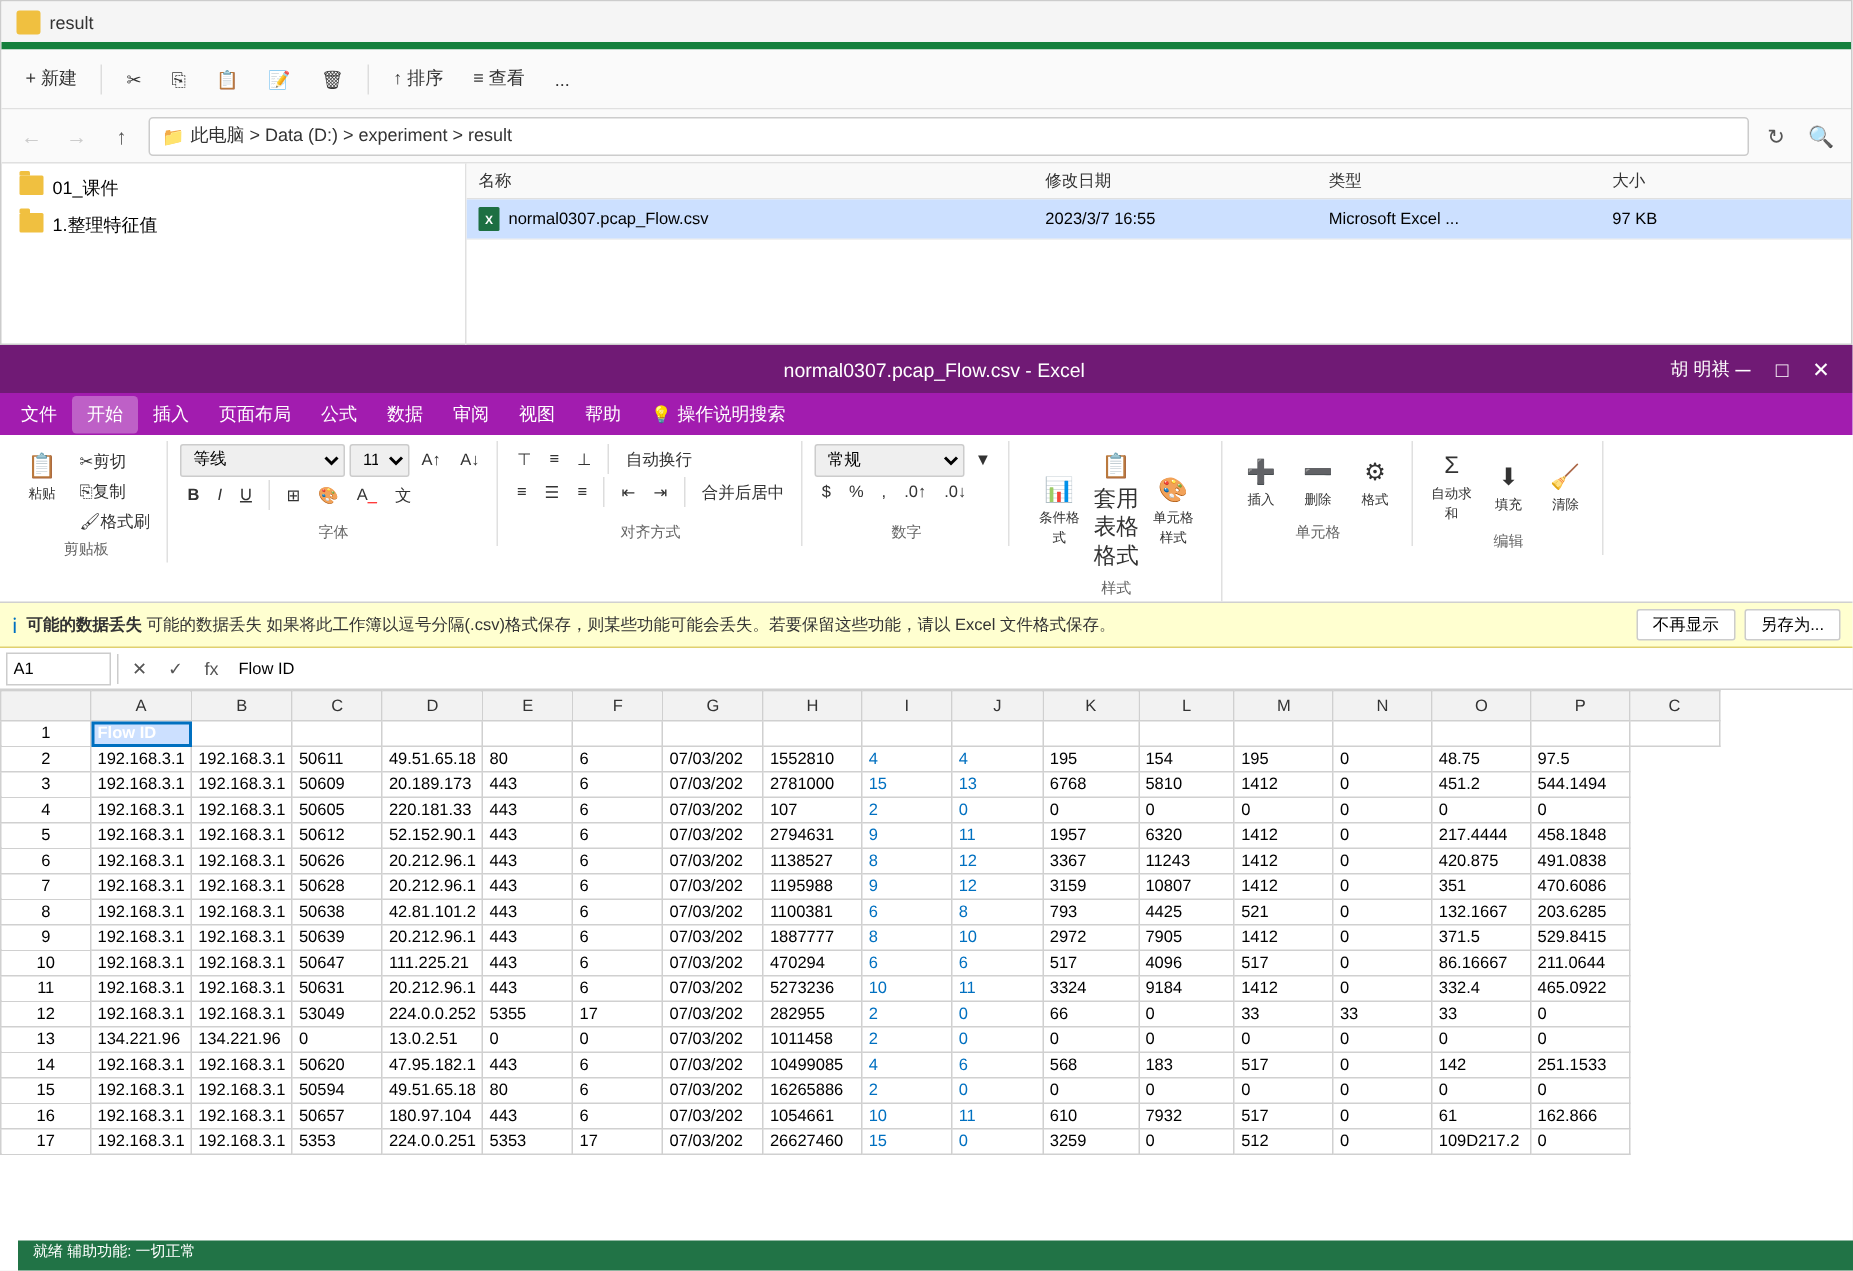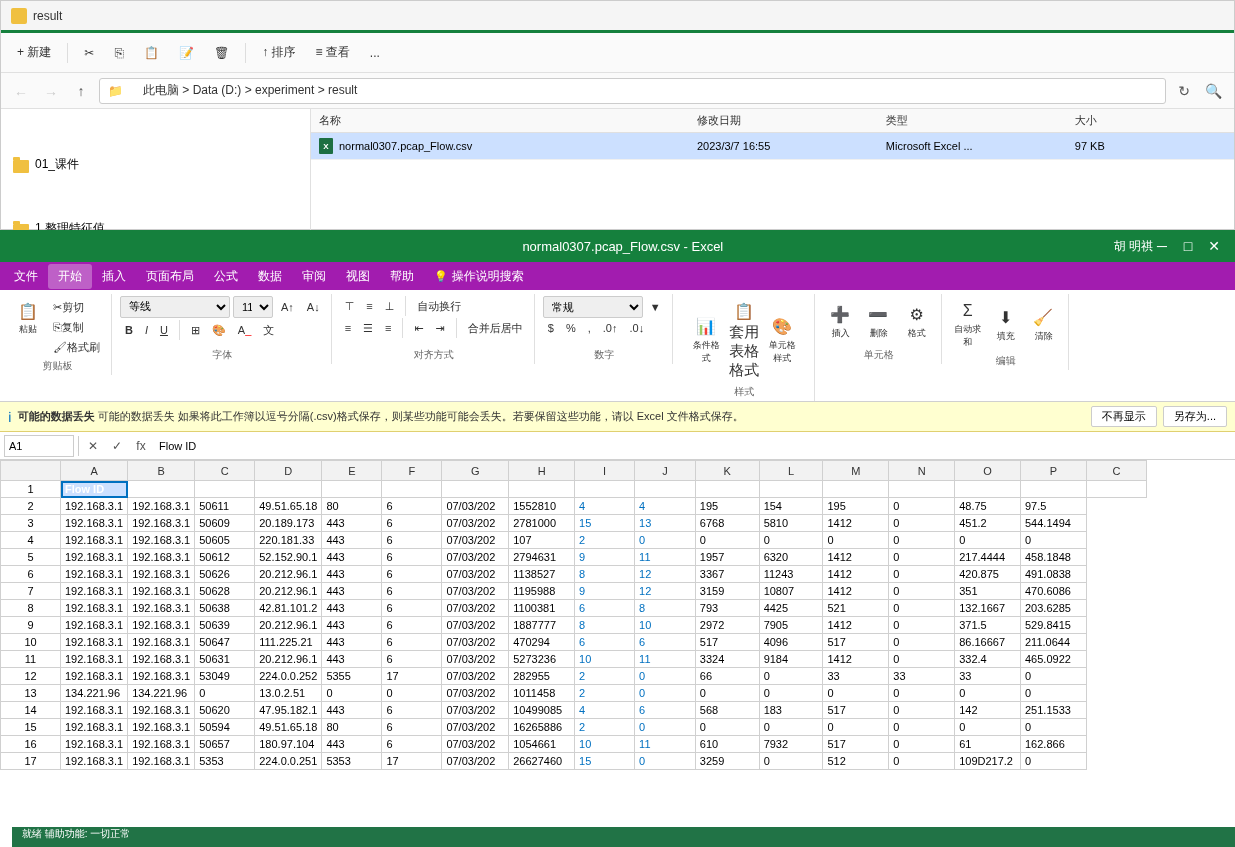--- a/index.html
+++ b/index.html
@@ -15,21 +15,21 @@
       border: 1px solid #ccc;
       z-index: 1;
     }
 
     .title-bar {
       background: #f5f5f5;
       height: 32px;
       display: flex;
       align-items: center;
       padding: 0 10px;
-      border-bottom: 3px solid #15803d;
+      border-bottom: 5px solid #15803d;
       font-size: 12px;
       color: #333;
     }
     .title-bar .window-icon {
       width: 16px; height: 16px;
       background: #f0c040;
       margin-right: 6px;
       border-radius: 2px;
       display: inline-block;
     }
@@ -83,25 +83,24 @@
     .file-content {
       display: flex;
       height: calc(230px - 108px);
     }
     .sidebar-panel {
       width: 310px;
       border-right: 1px solid #e0e0e0;
       padding: 4px 0;
     }
     .folder-item {
-      display: flex; align-items: flex-end;
+      display: flex; align-items: flex-start;
       padding: 4px 12px;
       cursor: pointer;
       font-size: 12px;
-      margin-top: 39px;
     }
     .folder-icon {
       width: 16px; height: 13px;
       background: #f0c040;
       margin-right: 6px;
       border-radius: 1px;
       position: relative;
     }
     .folder-icon::before {
       content: '';
@@ -148,21 +147,21 @@
     .excel-window {
       position: absolute;
       top: 230px; left: 0;
       width: 1235px;
       height: 617px;
       background: #fff;
       z-index: 2;
     }
 
     .excel-title-bar {
-      background: #15803d;
+      background: #701a75;
       height: 32px;
       display: flex;
       align-items: center;
       padding: 0 12px;
       color: #fff;
       font-size: 13px;
       justify-content: space-between;
     }
     .excel-title-bar .title-center {
       flex: 1;
@@ -453,21 +452,21 @@
     <button class="toolbar-btn">≡ 查看</button>
     <button class="toolbar-btn">...</button>
   </div>
 
   <div class="address-bar">
     <button class="nav-btn disabled">←</button>
     <button class="nav-btn disabled">→</button>
     <button class="nav-btn">↑</button>
     <div class="address-path">
       <span>📁</span>
-      <span style="margin-left:20px">此电脑 &gt; Data (D:) &gt; experiment &gt; result</span>
+      <span style="margin-left:4px">此电脑 &gt; Data (D:) &gt; experiment &gt; result</span>
     </div>
     <button class="nav-btn">↻</button>
     <button class="nav-btn">🔍</button>
   </div>
 
   <div class="file-content">
 
     <div class="sidebar-panel">
       <div class="folder-item">
         <span class="folder-icon"></span>

